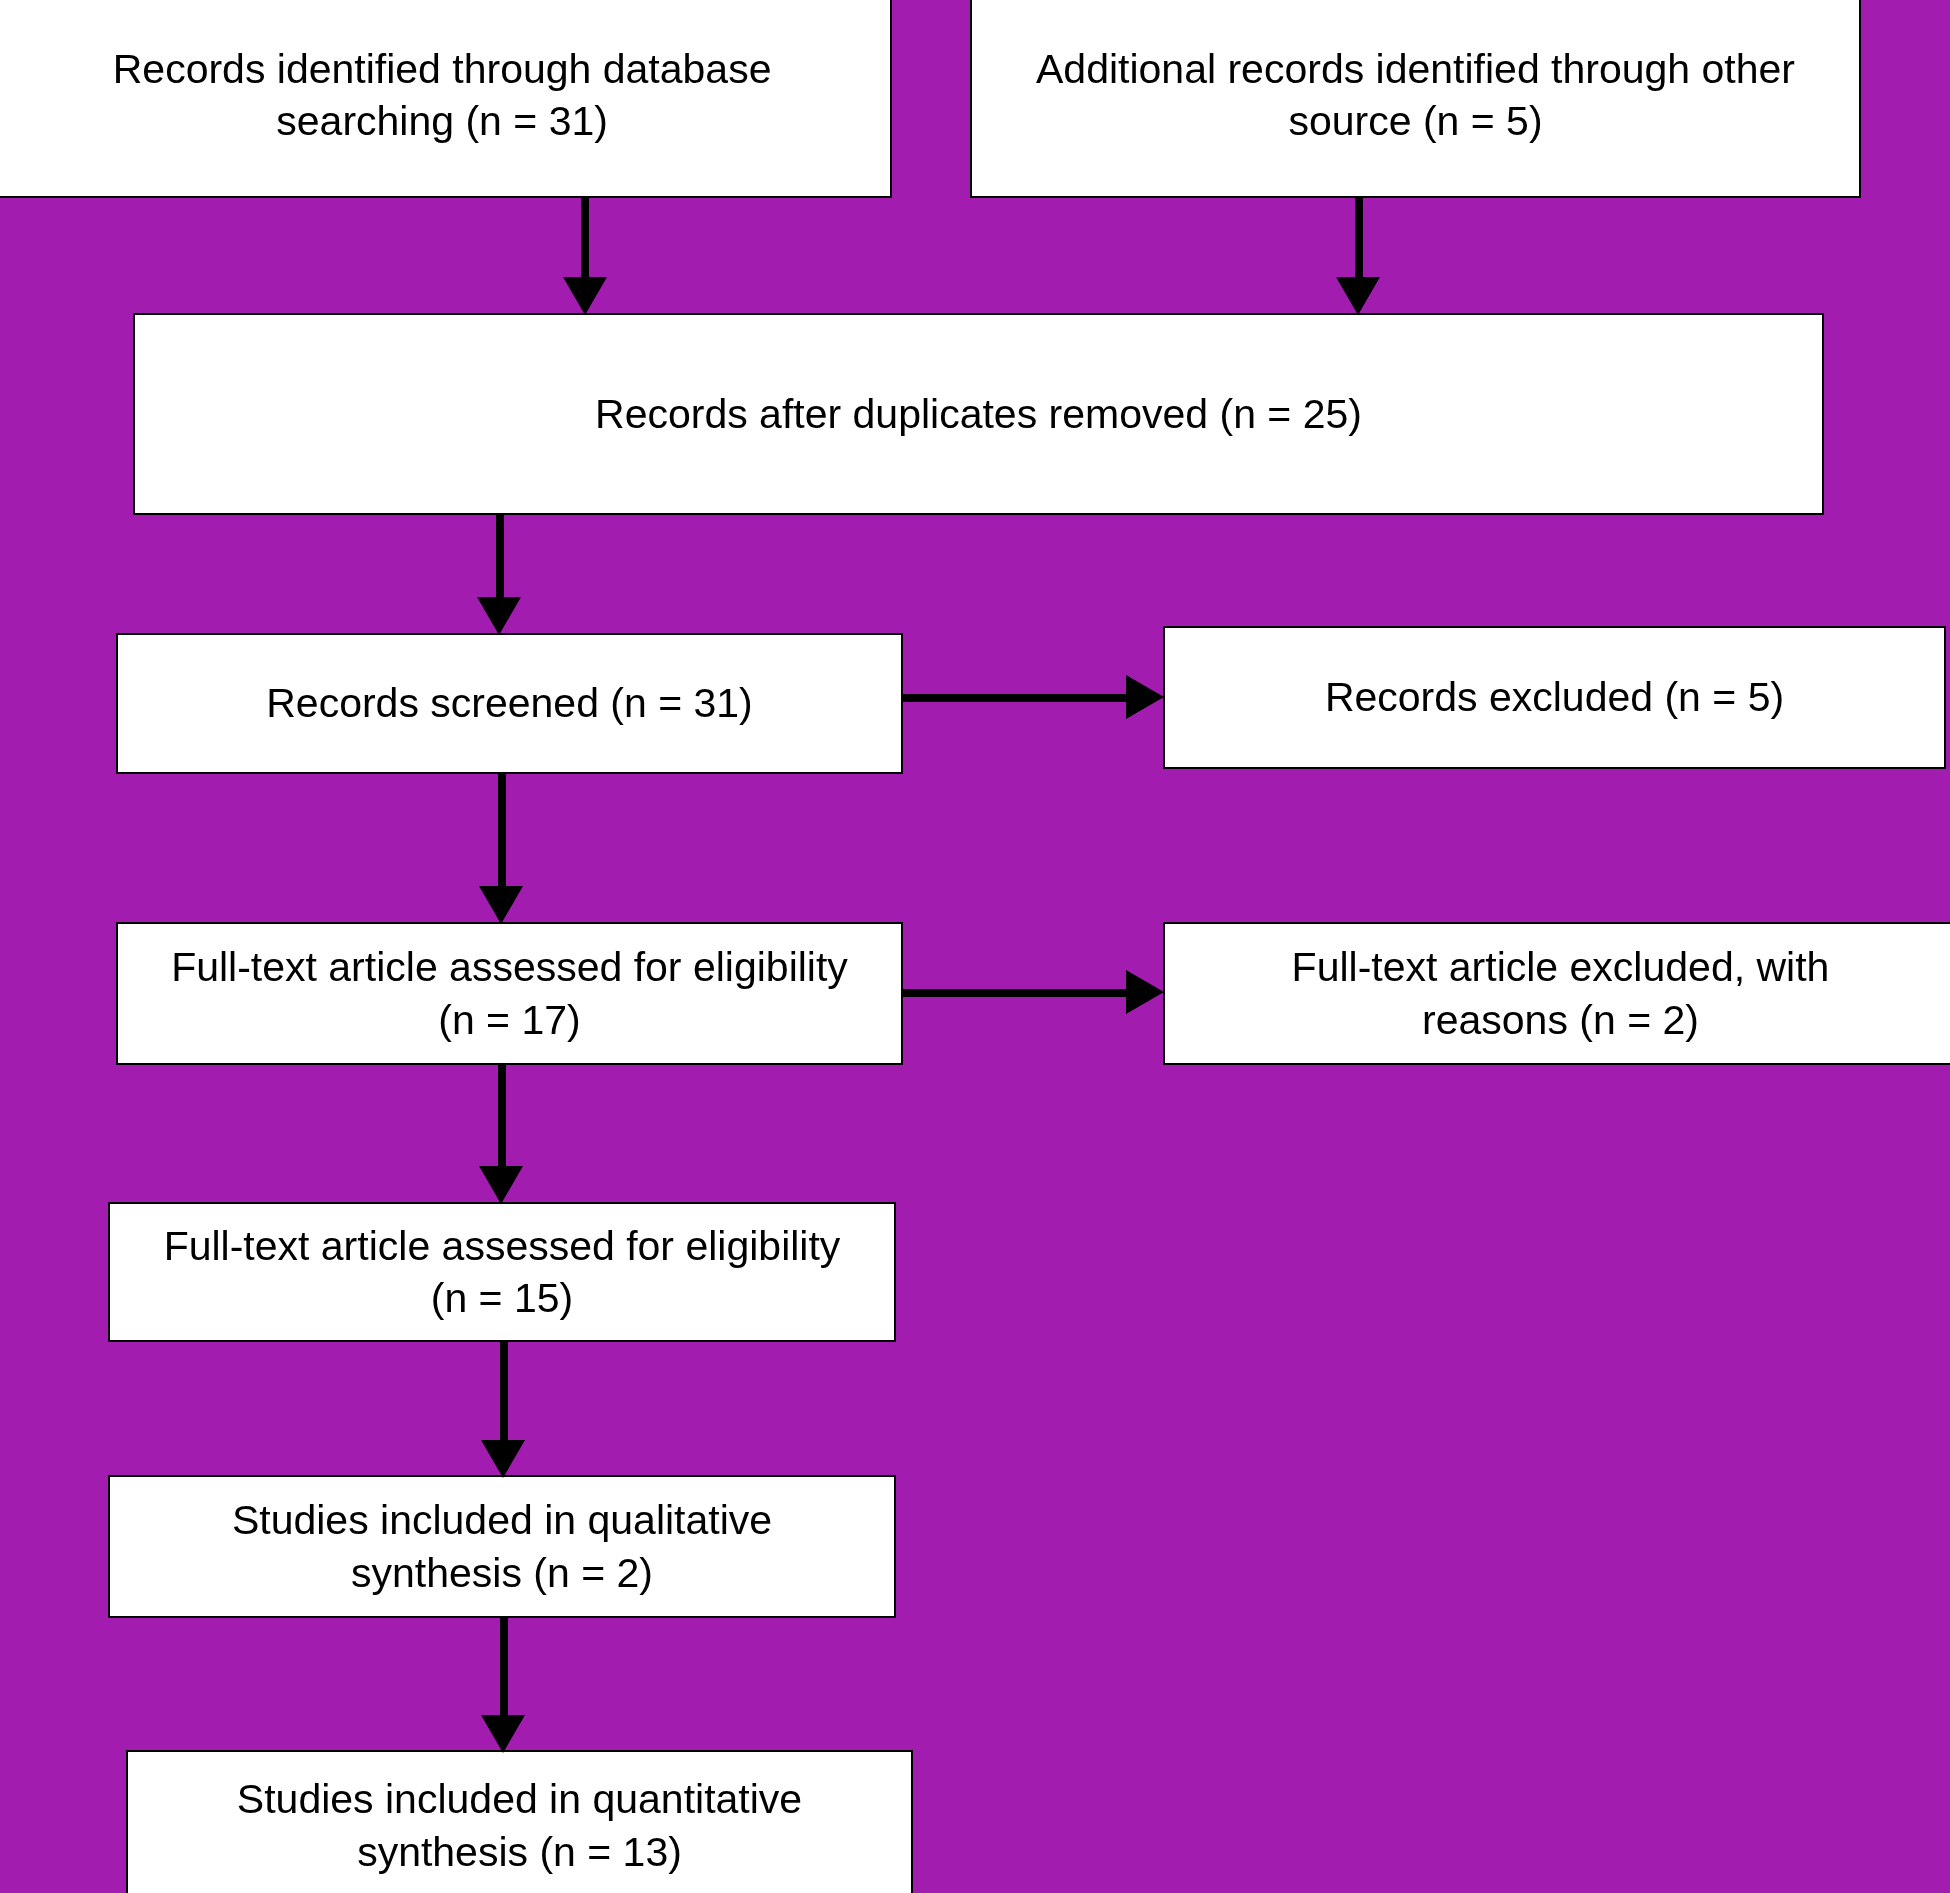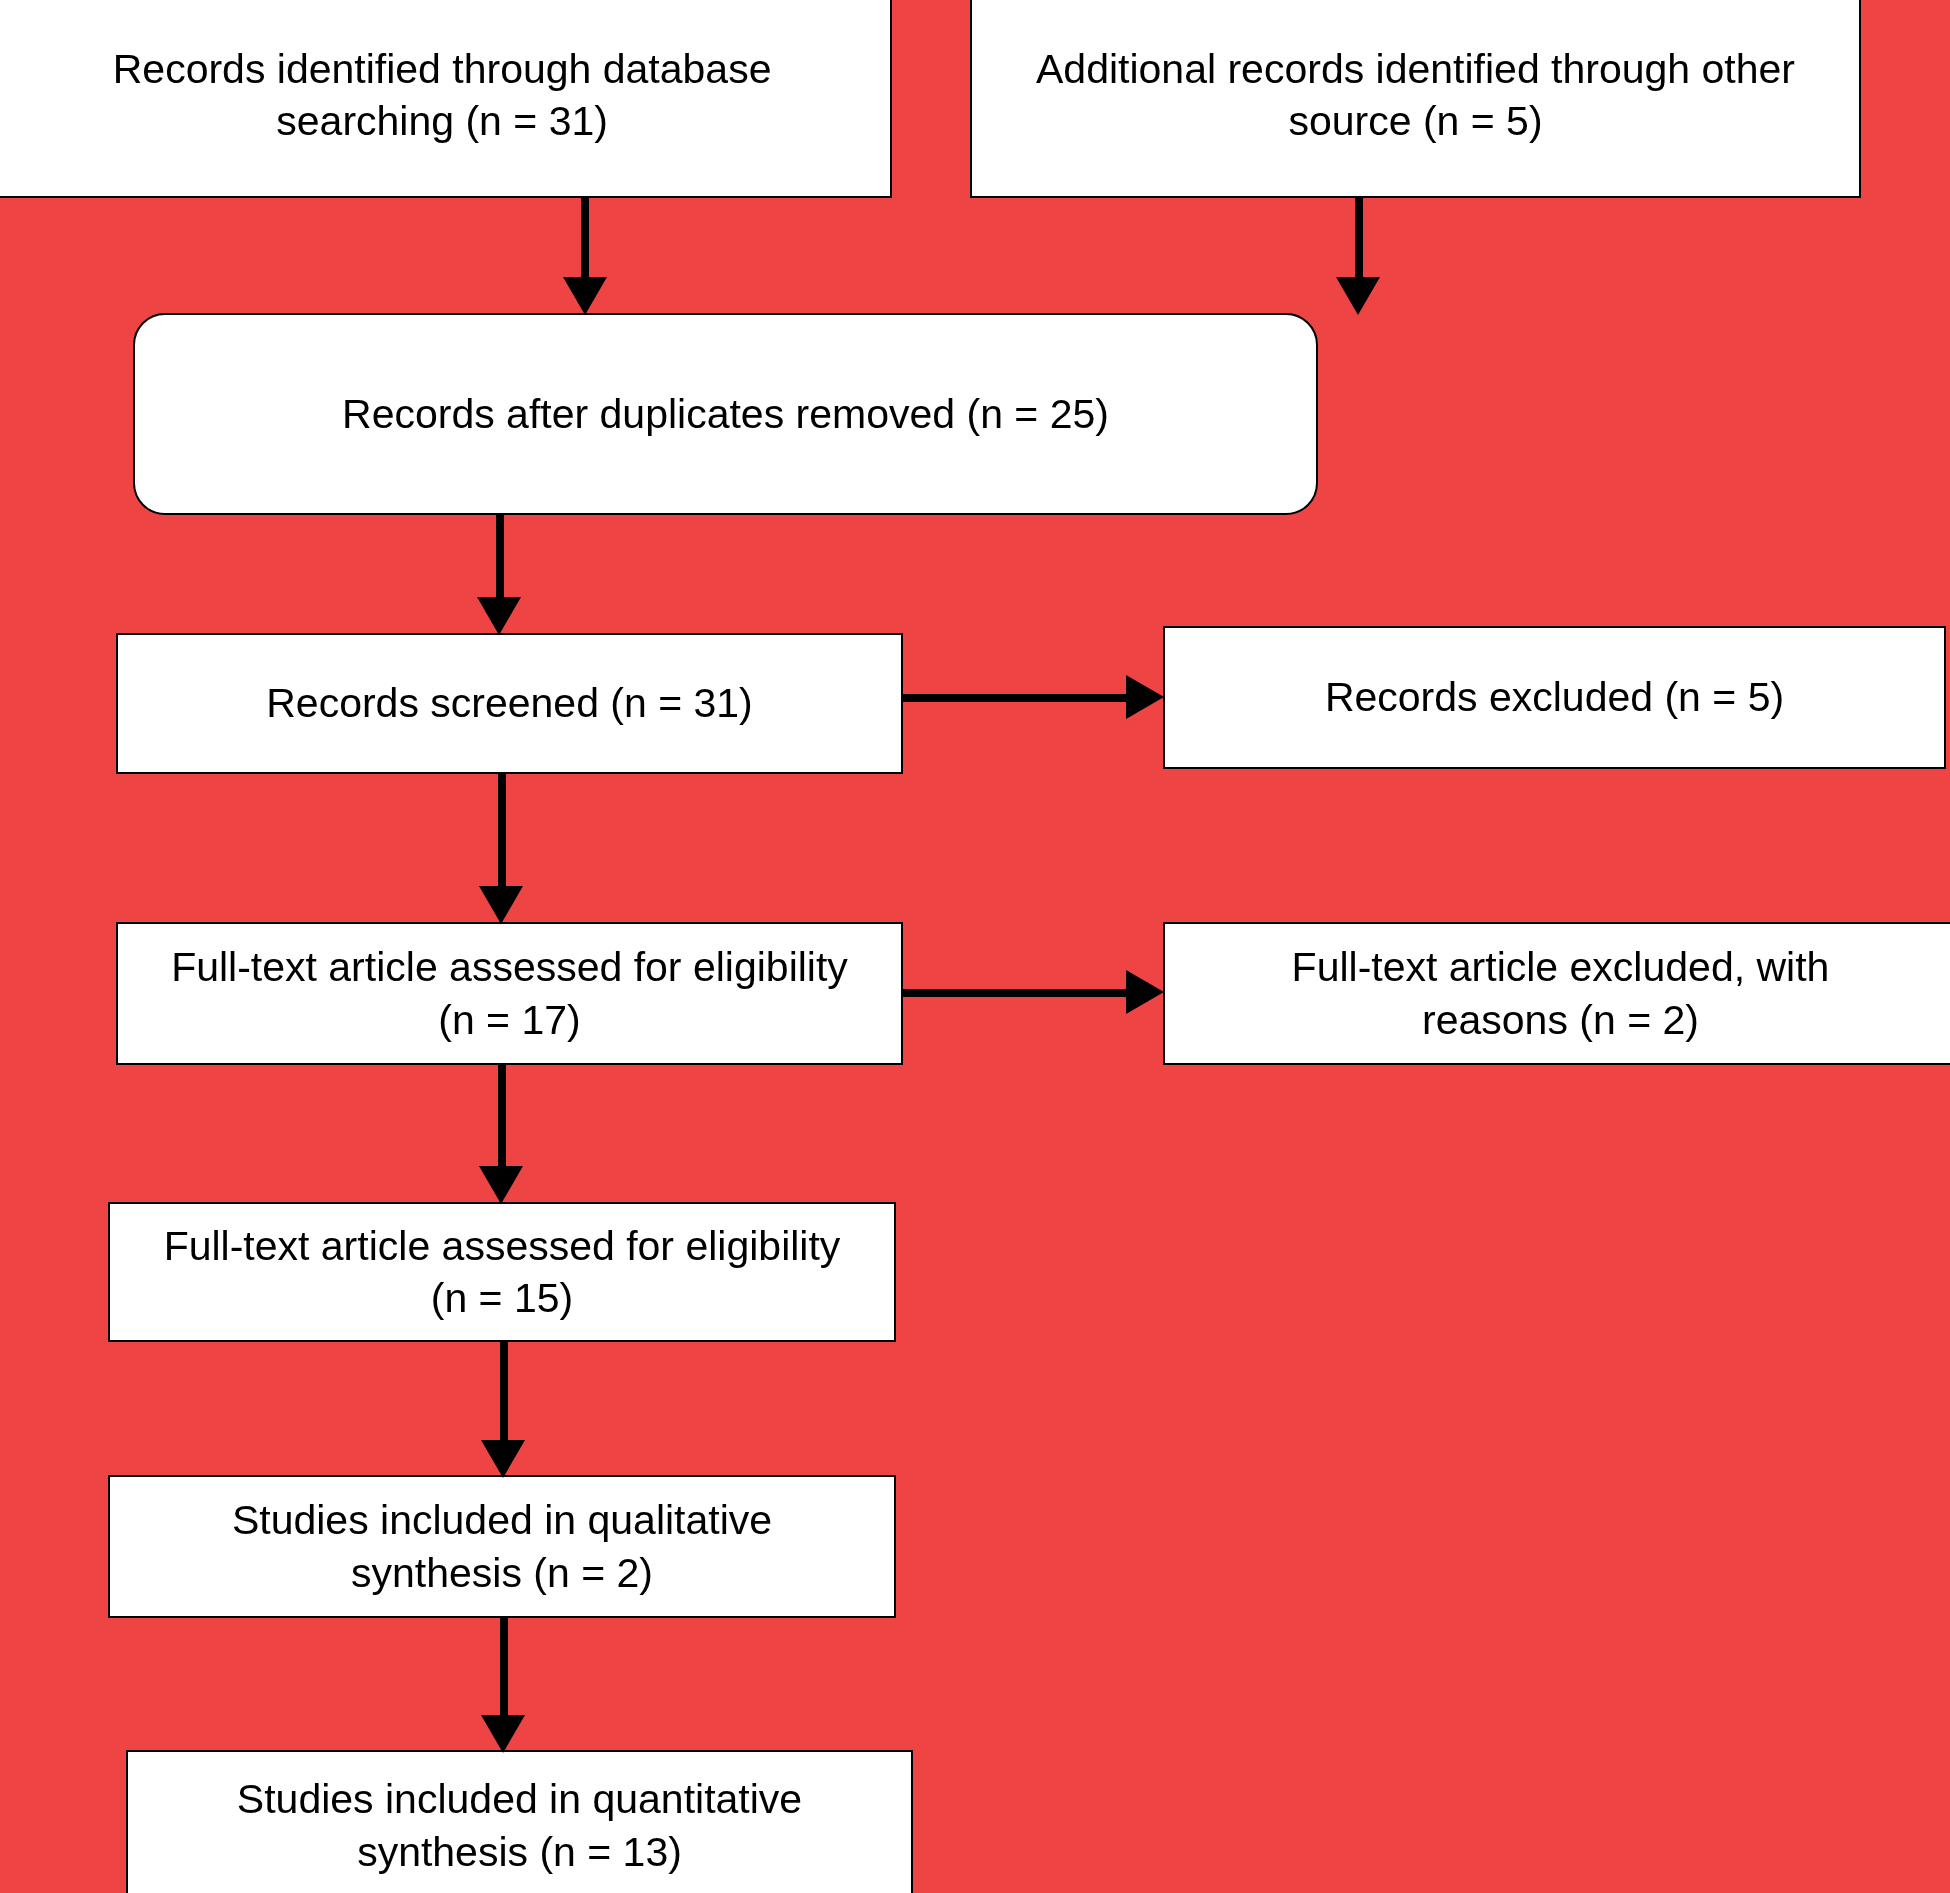--- a/index.html
+++ b/index.html
@@ -5,21 +5,21 @@
 <style>
   html, body {
     margin: 0;
     padding: 0;
     background: #ffffff;
   }
   #canvas {
     position: relative;
     width: 1950px;
     height: 1894px;
-    background: #ef4444;
+    background: #a21caf;
     overflow: hidden;
     font-family: "Liberation Sans", sans-serif;
   }
   .node {
     position: absolute;
     box-sizing: border-box;
     border: 2.7px solid #000000;
     background: #ffffff;
     display: flex;
     align-items: center;
@@ -81,21 +81,21 @@
   <div class="node clip-top clip-left" style="left:-5.4px; top:-5.4px; width:897px; height:203px;">
     <span class="node-text">Records identified through database
 searching (n = 31)</span>
   </div>
 
   <div class="node clip-top" style="left:970px; top:-5.4px; width:891px; height:203px;">
     <span class="node-text">Additional records identified through other
 source (n = 5)</span>
   </div>
 
-  <div class="node" style="left:133px; top:313px; width:1185px; height:202px;border-radius:32px;">
+  <div class="node" style="left:133px; top:313px; width:1691px; height:202px;">
     <span class="node-text">Records after duplicates removed (n = 25)</span>
   </div>
 
   <div class="node" style="left:116px; top:633px; width:787px; height:141px;">
     <span class="node-text">Records screened (n = 31)</span>
   </div>
 
   <div class="node" style="left:1163px; top:626px; width:783px; height:143px;align-items:center;">
     <span class="node-text">Records excluded (n = 5)</span>
   </div>

